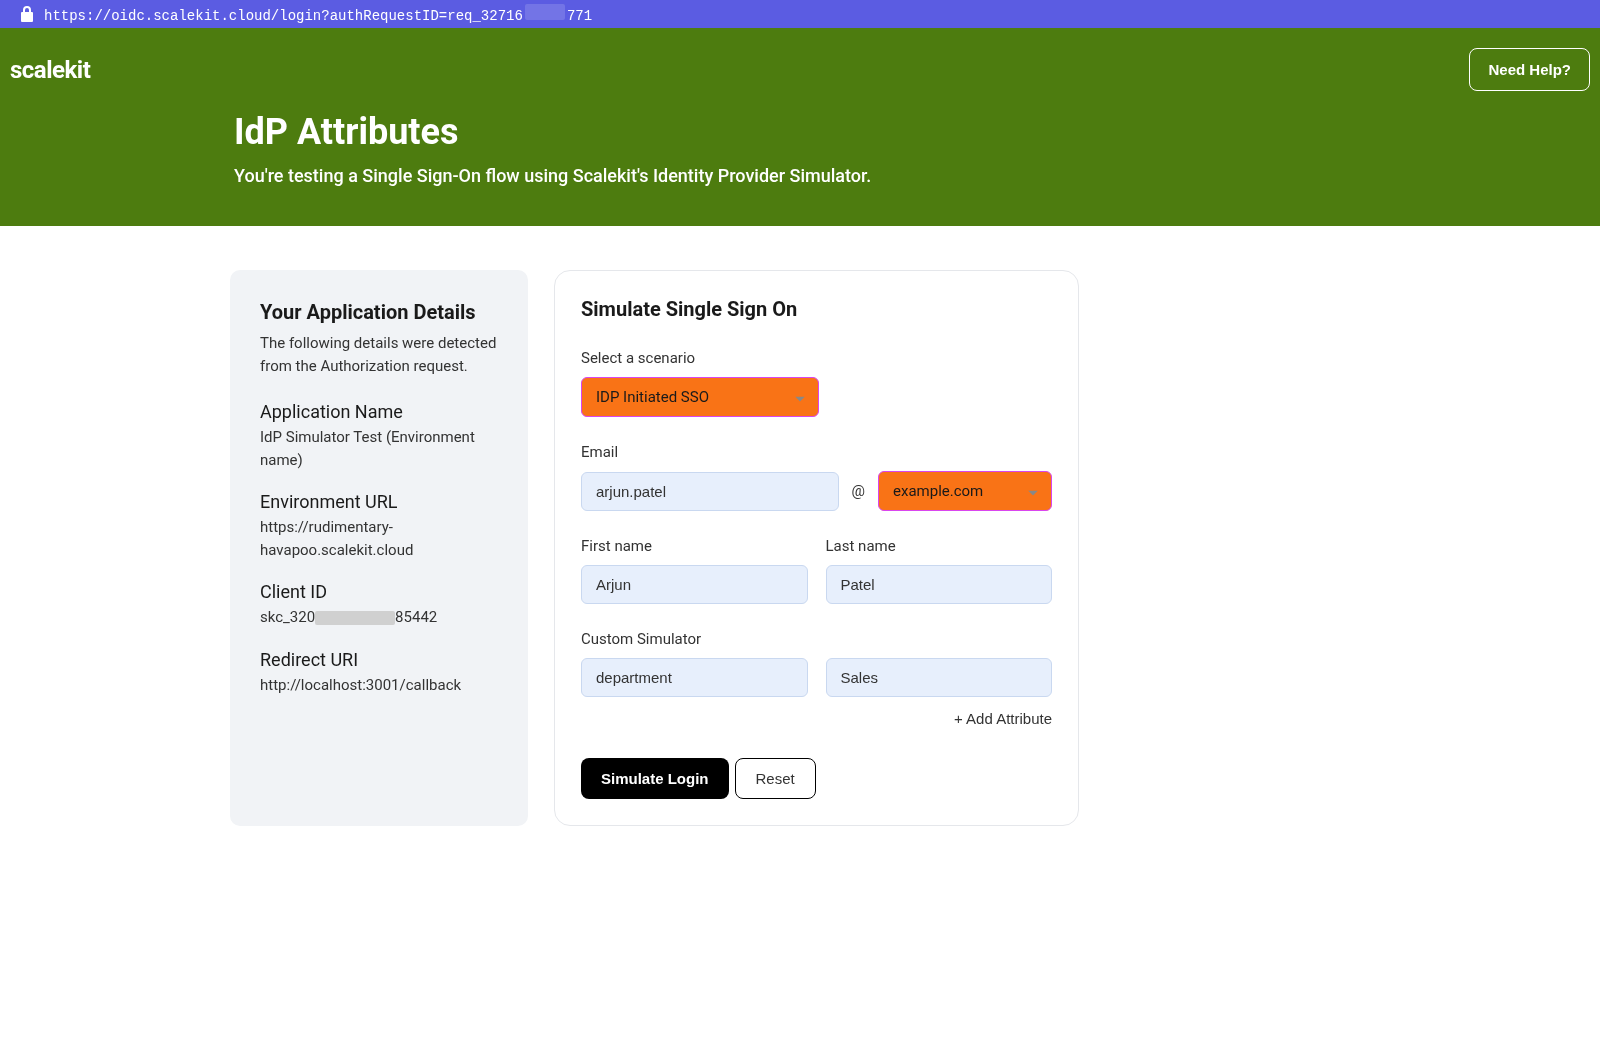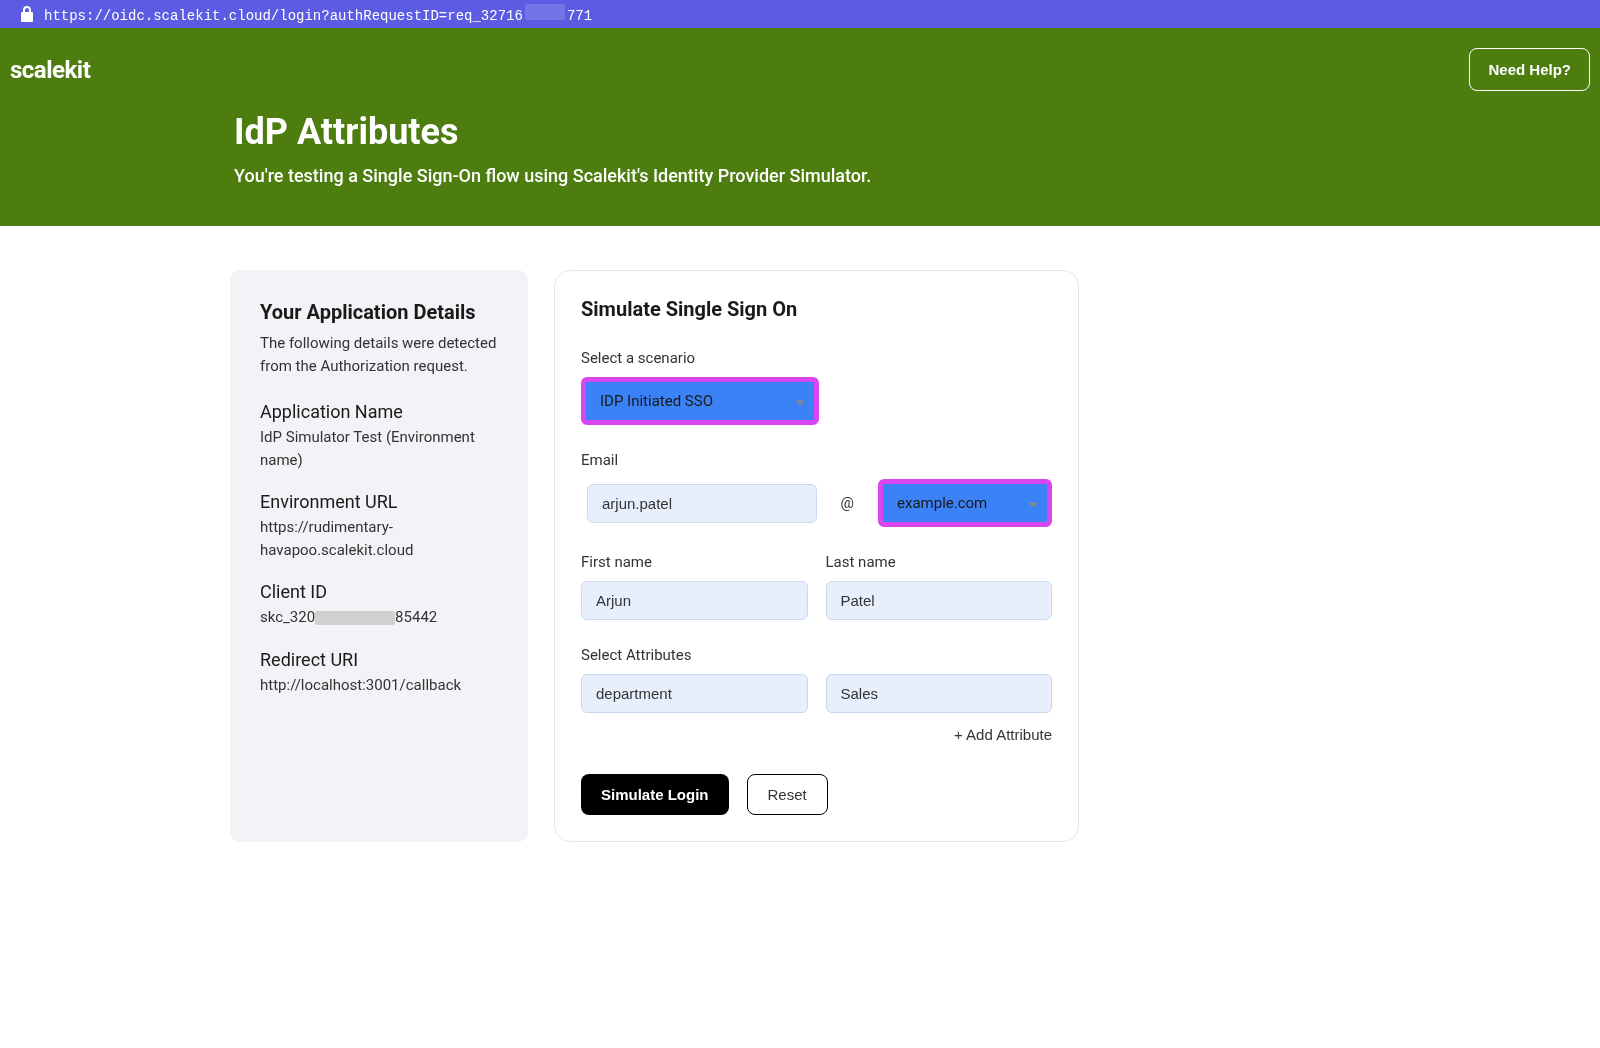--- a/index.html
+++ b/index.html
@@ -148,45 +148,44 @@
       color: #333;
       margin-bottom: 10px;
     }
     .select-wrap {
       position: relative;
       display: inline-block;
       width: 238px;
     }
     .select-field {
       width: 100%;
-      border: 5px solid #d946ef;
+      border: 1px solid #d946ef;
       border-radius: 6px;
       padding: 10px 36px 10px 14px;
       font-size: 15px;
-      background: #3b82f6;
+      background: #f97316;
       cursor: pointer;
       appearance: none;
     }
     .chevron-down {
       position: absolute;
       right: 14px;
       top: 50%;
       transform: translateY(-50%);
       pointer-events: none;
     }
     .chevron-down svg {
       fill: #888;
       width: 10px;
       height: 6px;
     }
     .email-row {
       display: flex;
       align-items: center;
-      gap: 24px;
-      margin-left: 6px;
+      gap: 13px;
     }
     .email-local {
       flex: 1;
     }
     .at-sign {
       font-size: 15px;
       color: #333;
     }
     .domain-select-wrap {
       position: relative;
@@ -215,21 +214,21 @@
     .add-attr-btn {
       background: none;
       border: none;
       font-size: 15px;
       color: #333;
       cursor: pointer;
       font-weight: 500;
     }
     .actions {
       display: flex;
-      gap: 18px;
+      gap: 6px;
       margin-top: 30px;
     }
     .btn-primary {
       background: #000;
       color: #fff;
       border: none;
       border-radius: 8px;
       padding: 11px 20px;
       font-size: 15px;
       font-weight: 600;
@@ -336,21 +335,21 @@
           <input class="text-input" value="Arjun" style="">
         </div>
         <div>
           <label class="form-label">Last name</label>
           <input class="text-input" value="Patel" style="">
         </div>
       </div>
     </div>
 
     <div class="form-group" style="margin-bottom:0">
-      <label class="form-label">Select Attributes</label>
+      <label class="form-label">Custom Simulator</label>
       <div class="two-col">
         <div>
           <input class="text-input" value="department" style="">
         </div>
         <div>
           <input class="text-input" value="Sales" style="">
         </div>
       </div>
       <div class="add-attr-row">
         <button class="add-attr-btn">+ Add Attribute</button>

